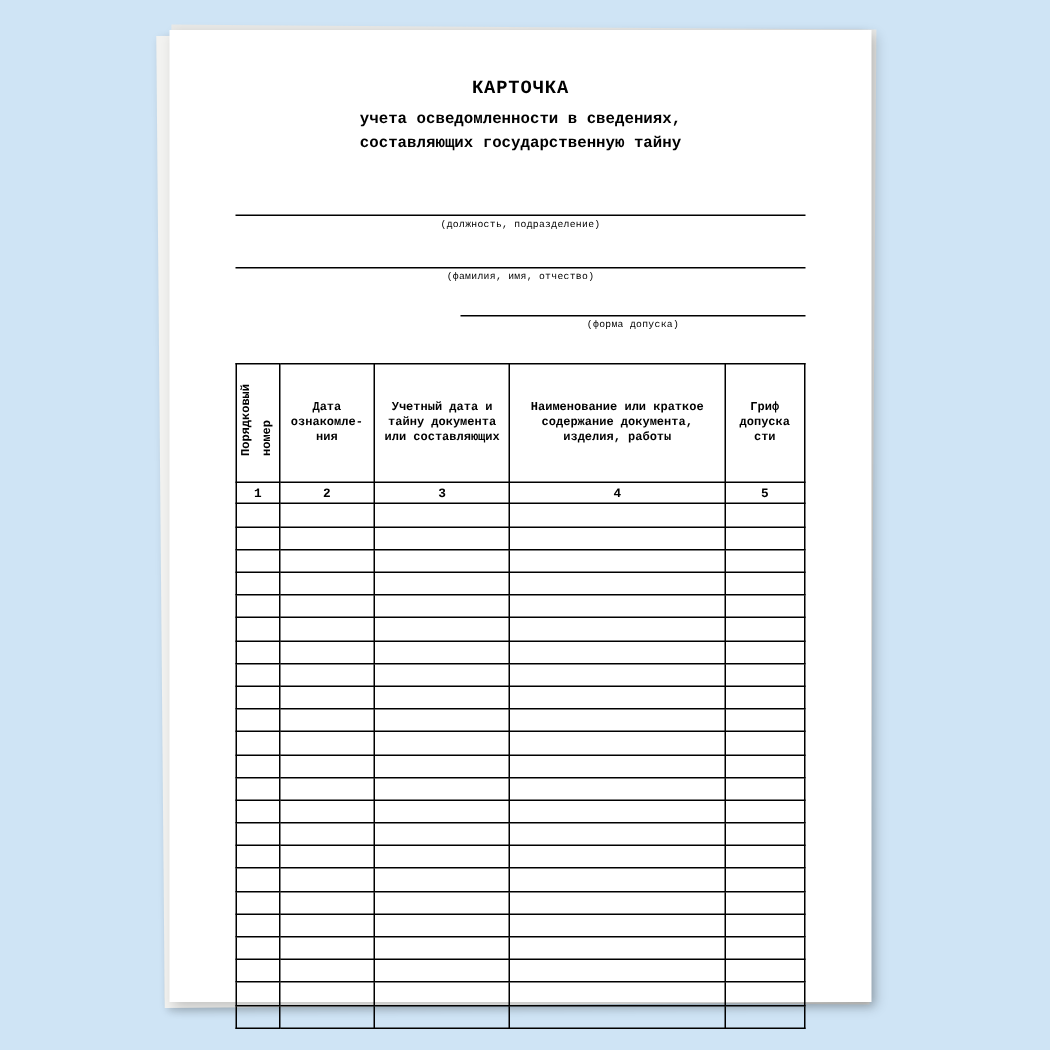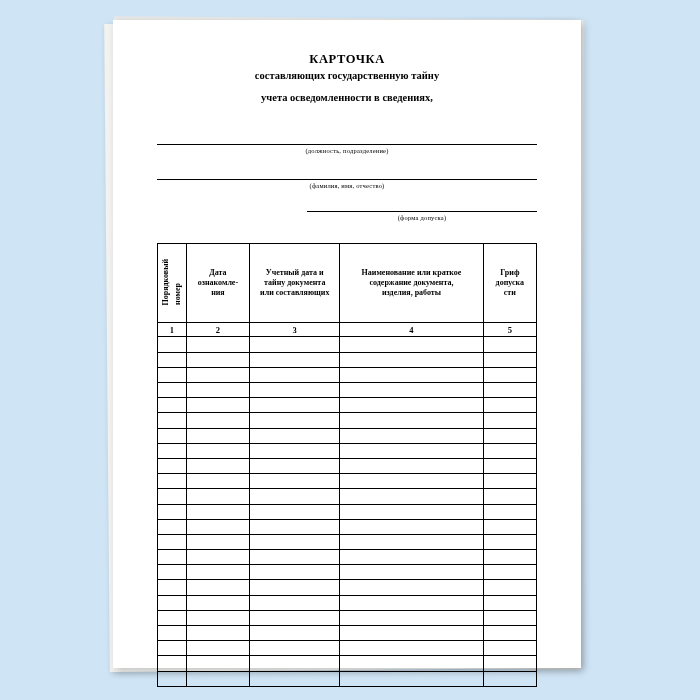--- a/index.html
+++ b/index.html
@@ -10,20 +10,21 @@
     width: 700px;
     height: 700px;
     background: #cfe4f5;
     font-family: "Liberation Serif", serif;
     overflow: hidden;
   }
   .scene {
     position: relative;
     width: 700px;
     height: 624px;
+    font-family: Liberation Mono, monospace;
   }
   
   .sheet-back {
     position: absolute;
     left: 107px;
     top: 22px;
     width: 470px;
     height: 648px;
     background: #f2f2f0;
     box-shadow: 2px 2px 6px rgba(0,0,0,0.18);
@@ -150,22 +151,22 @@
 
 <div class="scene">
   <div class="sheet-back2"></div>
   <div class="sheet-back"></div>
 
   <div class="sheet">
     <div class="page-inner">
 
       <div class="title-block">
         <div class="title-main">КАРТОЧКА</div>
+        <div class="title-sub">учета осведомленности в сведениях,</div>
         <div class="title-sub" style="margin-top:1px">составляющих государственную тайну</div>
-        <div class="title-sub">учета осведомленности в сведениях,</div>
       </div>
 
       <div class="fill-lines">
         <div class="fill-row">
           <div class="rule"></div>
           <div class="caption">(должность, подразделение)</div>
         </div>
         <div class="spacer-1"></div>
         <div class="fill-row">
           <div class="rule"></div>

